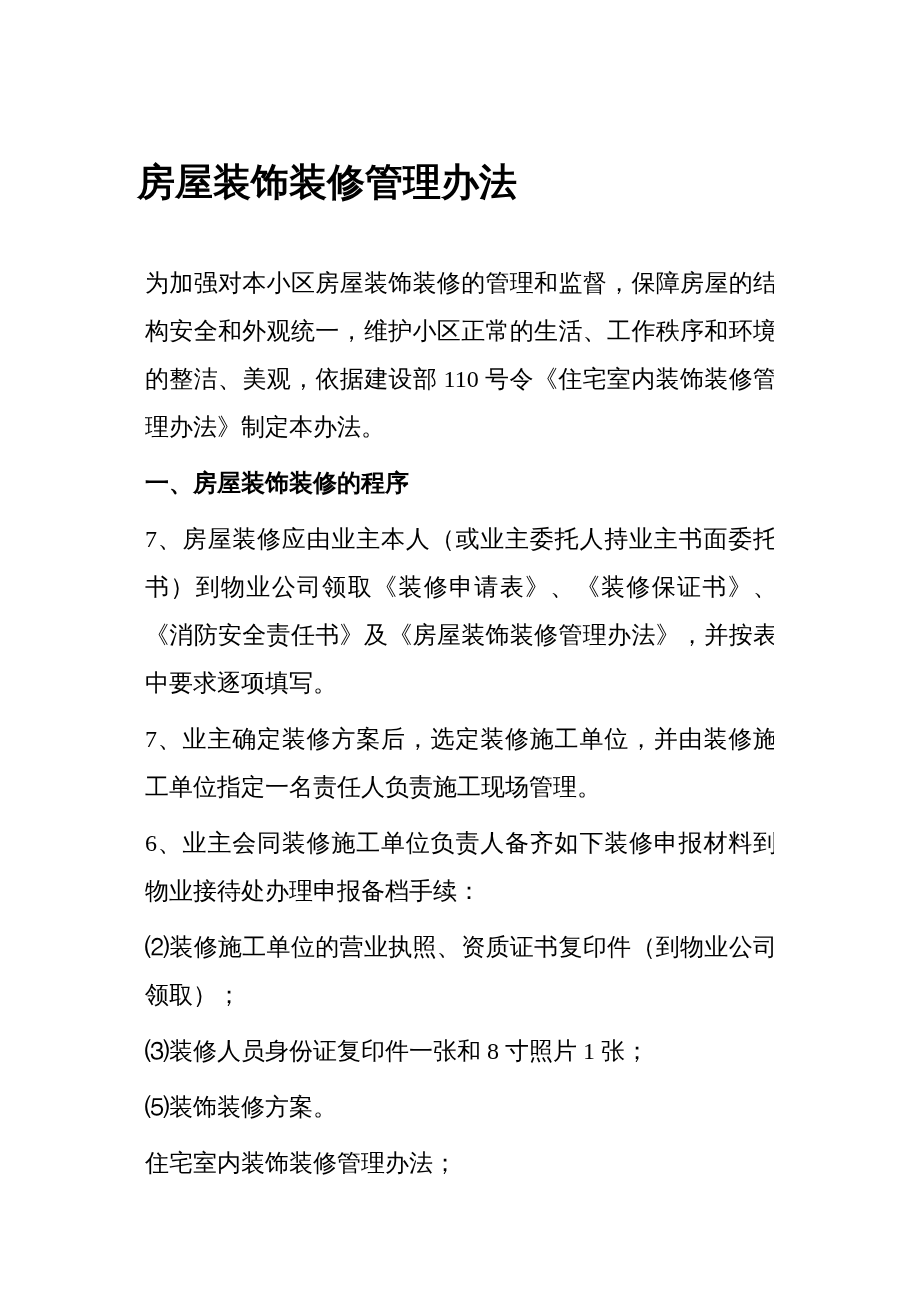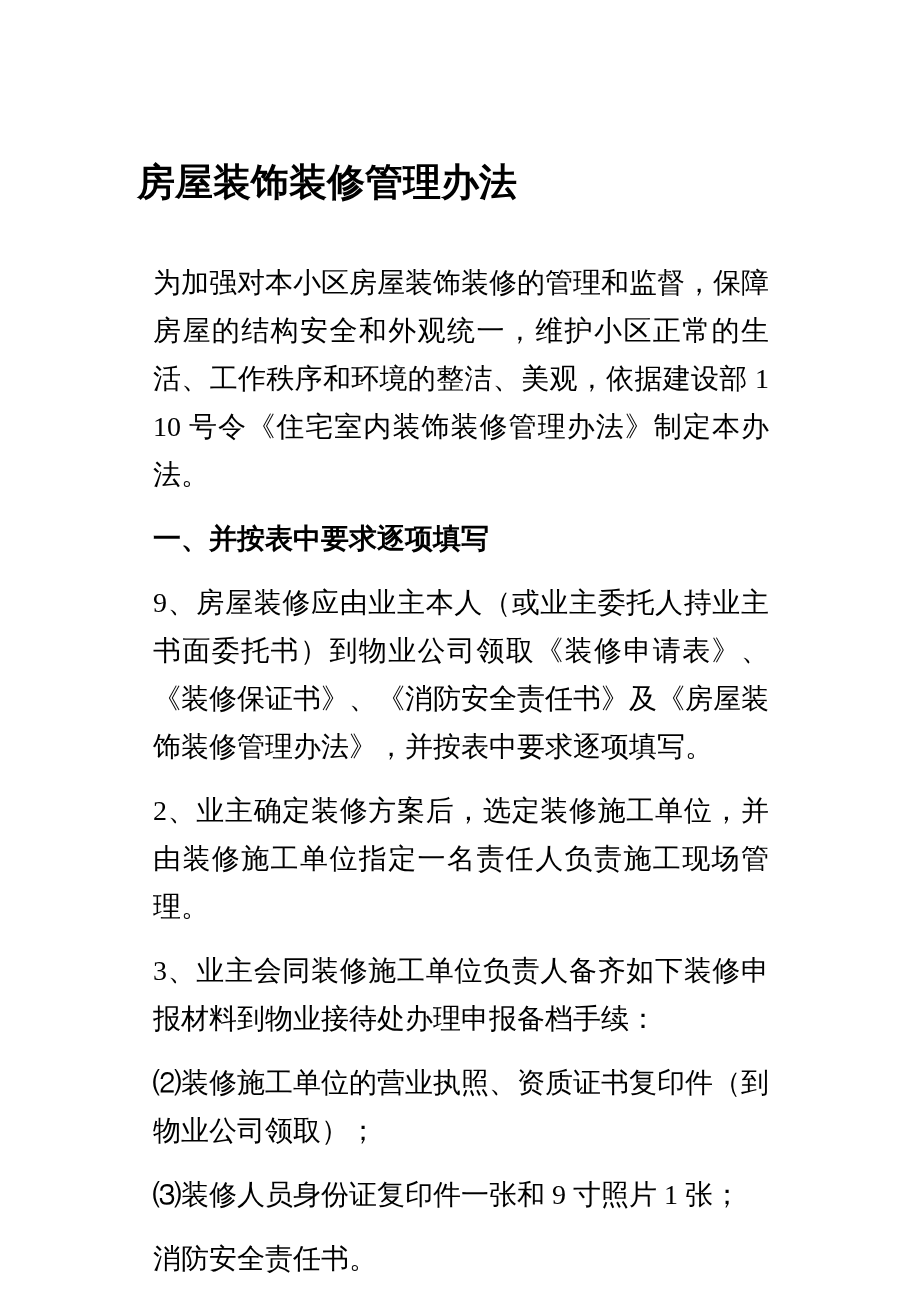--- a/index.html
+++ b/index.html
@@ -25,55 +25,55 @@
     font-weight: bold;
     font-size: 38px;
     line-height: 44px;
     color: #000000;
     margin: 0 0 55px 0;
     letter-spacing: 0px;
     white-space: nowrap;
   }
   .para {
     font-family: "Liberation Serif", "DejaVu Serif", serif;
-    font-size: 28px;
+    font-size: 24px;
     line-height: 48px;
     color: #000000;
-    margin: 16px;
+    margin: 8px;
     text-align: justify;
     text-justify: inter-ideograph;
     word-break: break-all;
   }
   .para.heading {
     font-family: "Liberation Sans", "DejaVu Sans", sans-serif;
     font-weight: bold;
     text-align: left;
   }
 </style>
 </head>
 <body>
 
 <div class="page">
   <div class="content">
     <h1 class="doc-title">房屋装饰装修管理办法</h1>
 
     <p class="para">为加强对本小区房屋装饰装修的管理和监督，保障房屋的结构安全和外观统一，维护小区正常的生活、工作秩序和环境的整洁、美观，依据建设部 110 号令《住宅室内装饰装修管理办法》制定本办法。</p>
 
-    <p class="para heading">一、并按表中要求逐项填写</p>
+    <p class="para heading">一、房屋装饰装修的程序</p>
 
-    <p class="para">9、房屋装修应由业主本人（或业主委托人持业主书面委托书）到物业公司领取《装修申请表》、《装修保证书》、《消防安全责任书》及《房屋装饰装修管理办法》，并按表中要求逐项填写。</p>
+    <p class="para">7、房屋装修应由业主本人（或业主委托人持业主书面委托书）到物业公司领取《装修申请表》、《装修保证书》、《消防安全责任书》及《房屋装饰装修管理办法》，并按表中要求逐项填写。</p>
 
-    <p class="para">2、业主确定装修方案后，选定装修施工单位，并由装修施工单位指定一名责任人负责施工现场管理。</p>
+    <p class="para">7、业主确定装修方案后，选定装修施工单位，并由装修施工单位指定一名责任人负责施工现场管理。</p>
 
-    <p class="para">3、业主会同装修施工单位负责人备齐如下装修申报材料到物业接待处办理申报备档手续：</p>
+    <p class="para">6、业主会同装修施工单位负责人备齐如下装修申报材料到物业接待处办理申报备档手续：</p>
 
 
     <p class="para">⑵装修施工单位的营业执照、资质证书复印件（到物业公司领取）；</p>
 
-    <p class="para">⑶装修人员身份证复印件一张和 9 寸照片 1 张；</p>
+    <p class="para">⑶装修人员身份证复印件一张和 8 寸照片 1 张；</p>
 
 
-    <p class="para">消防安全责任书。</p>
+    <p class="para">⑸装饰装修方案。</p>
 
 
     <p class="para">住宅室内装饰装修管理办法；</p>
   </div>
 </div>
 
 </body></html>

